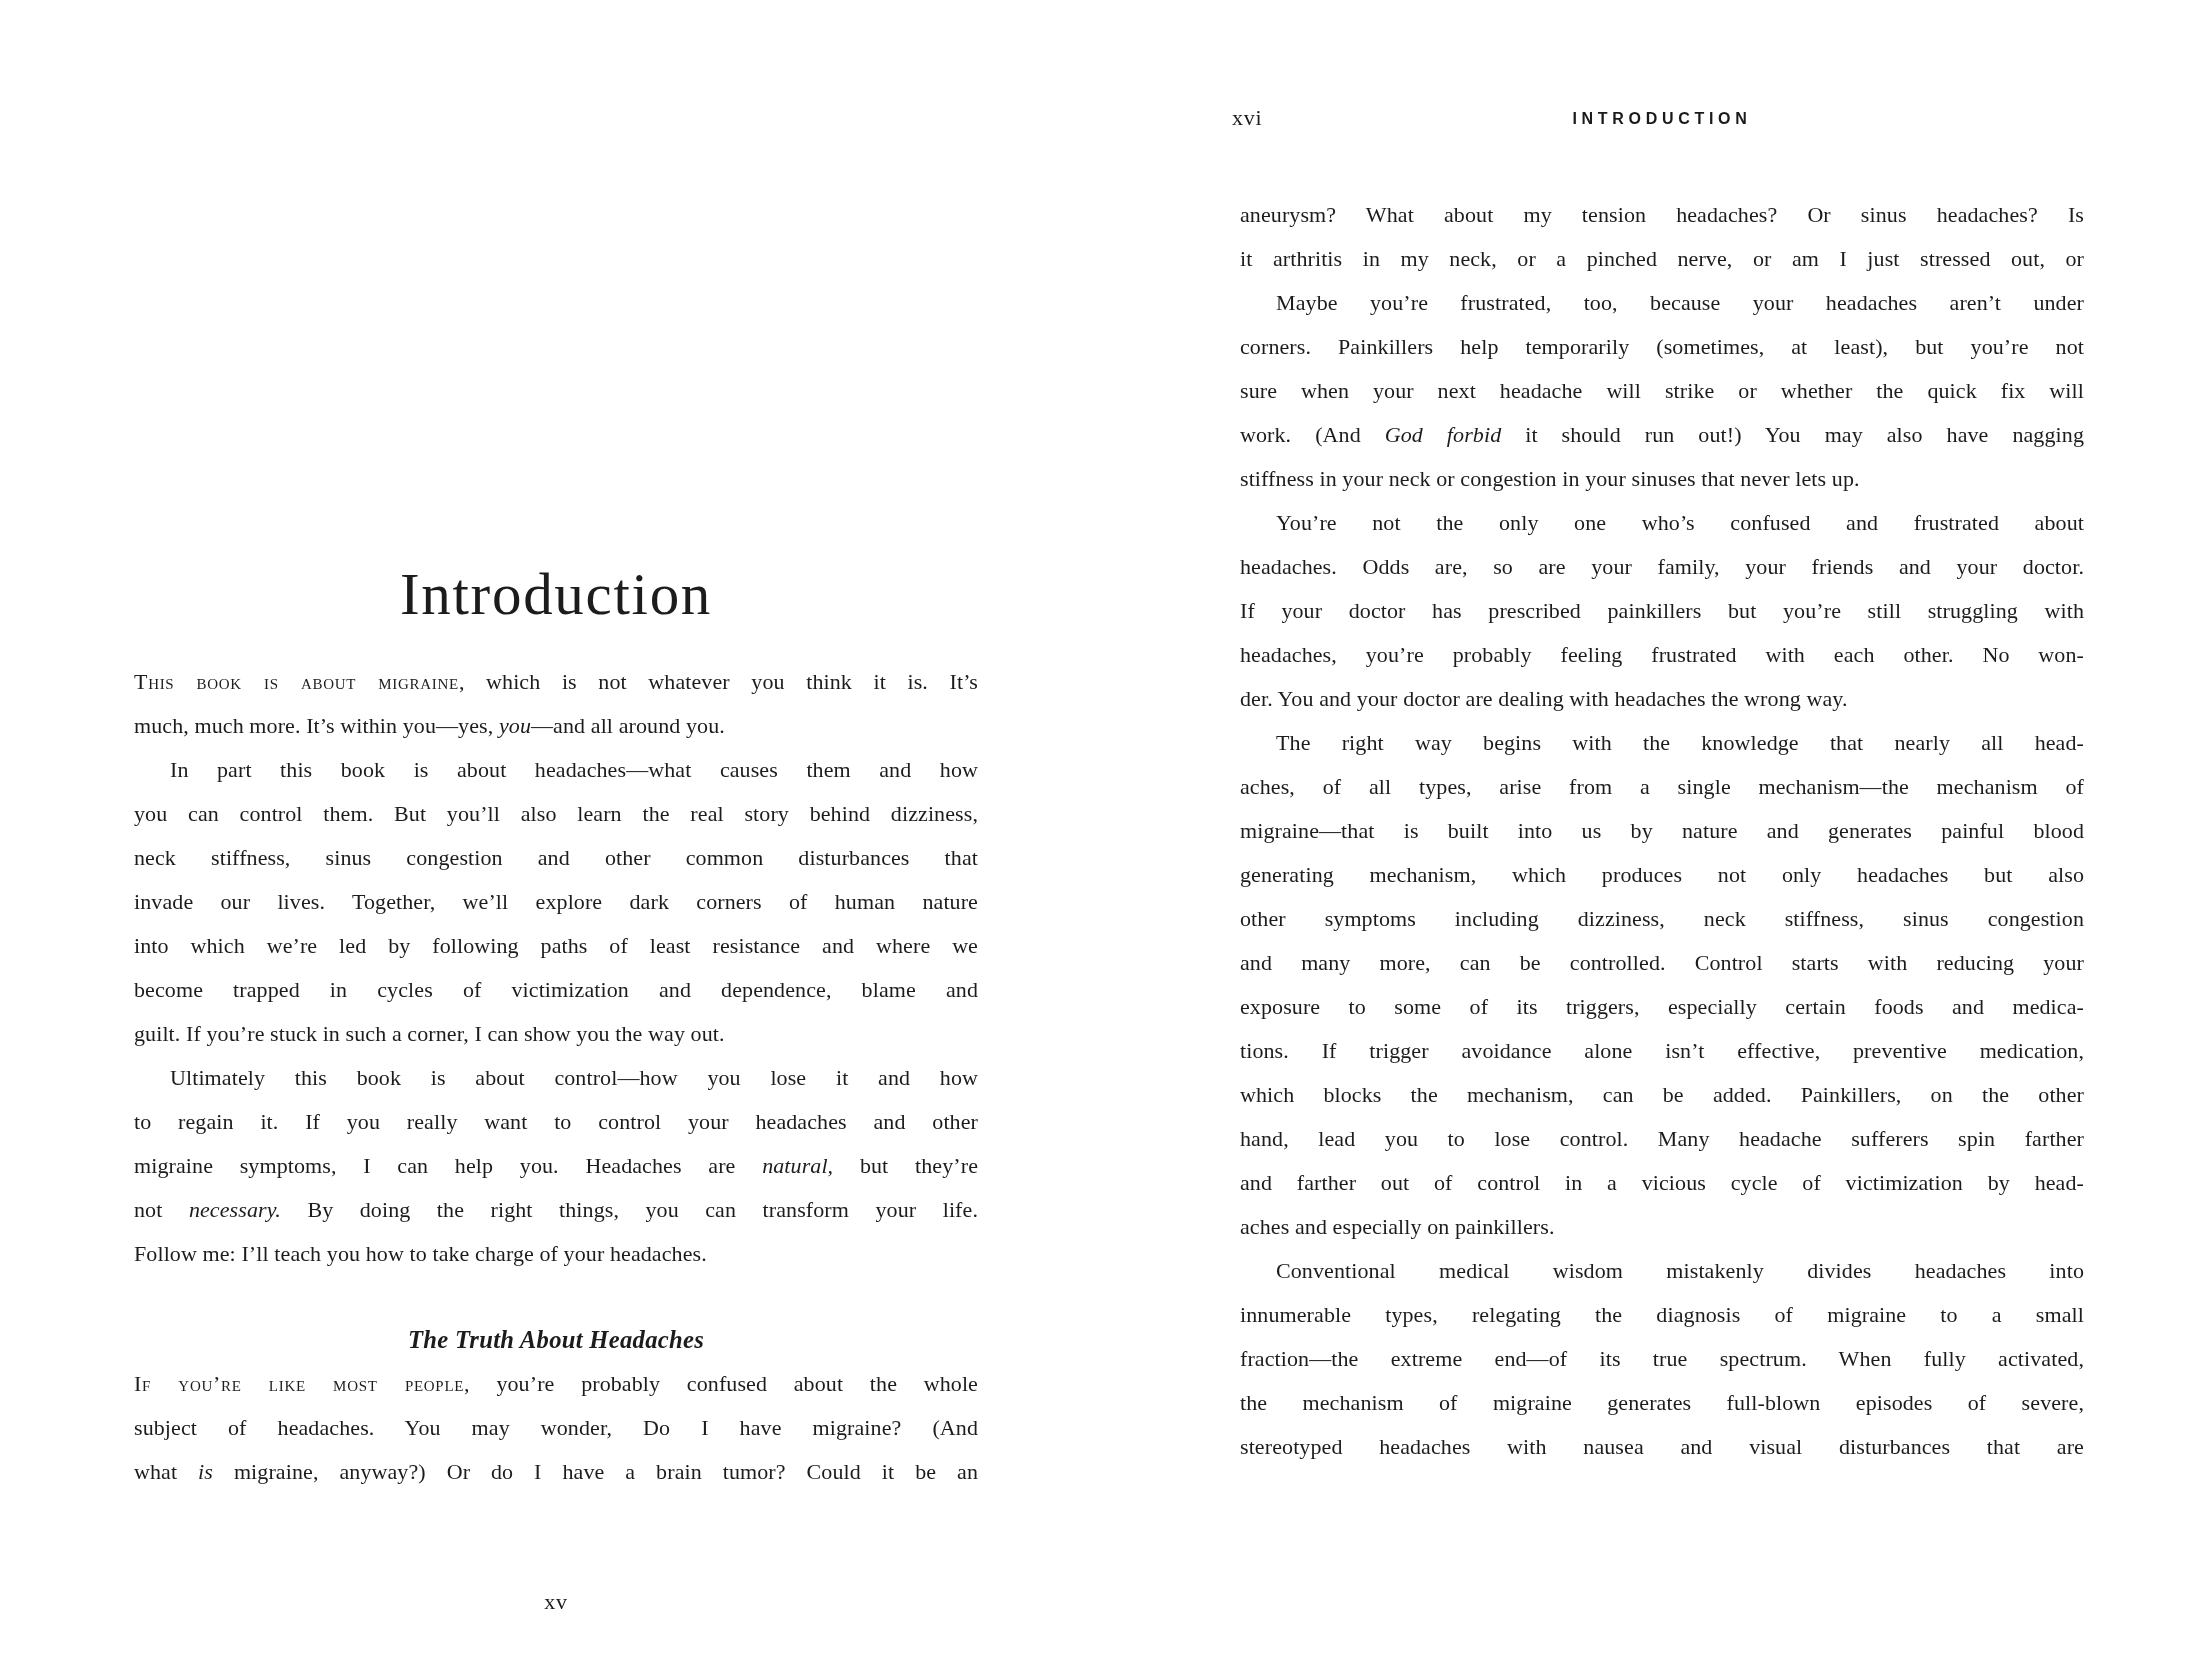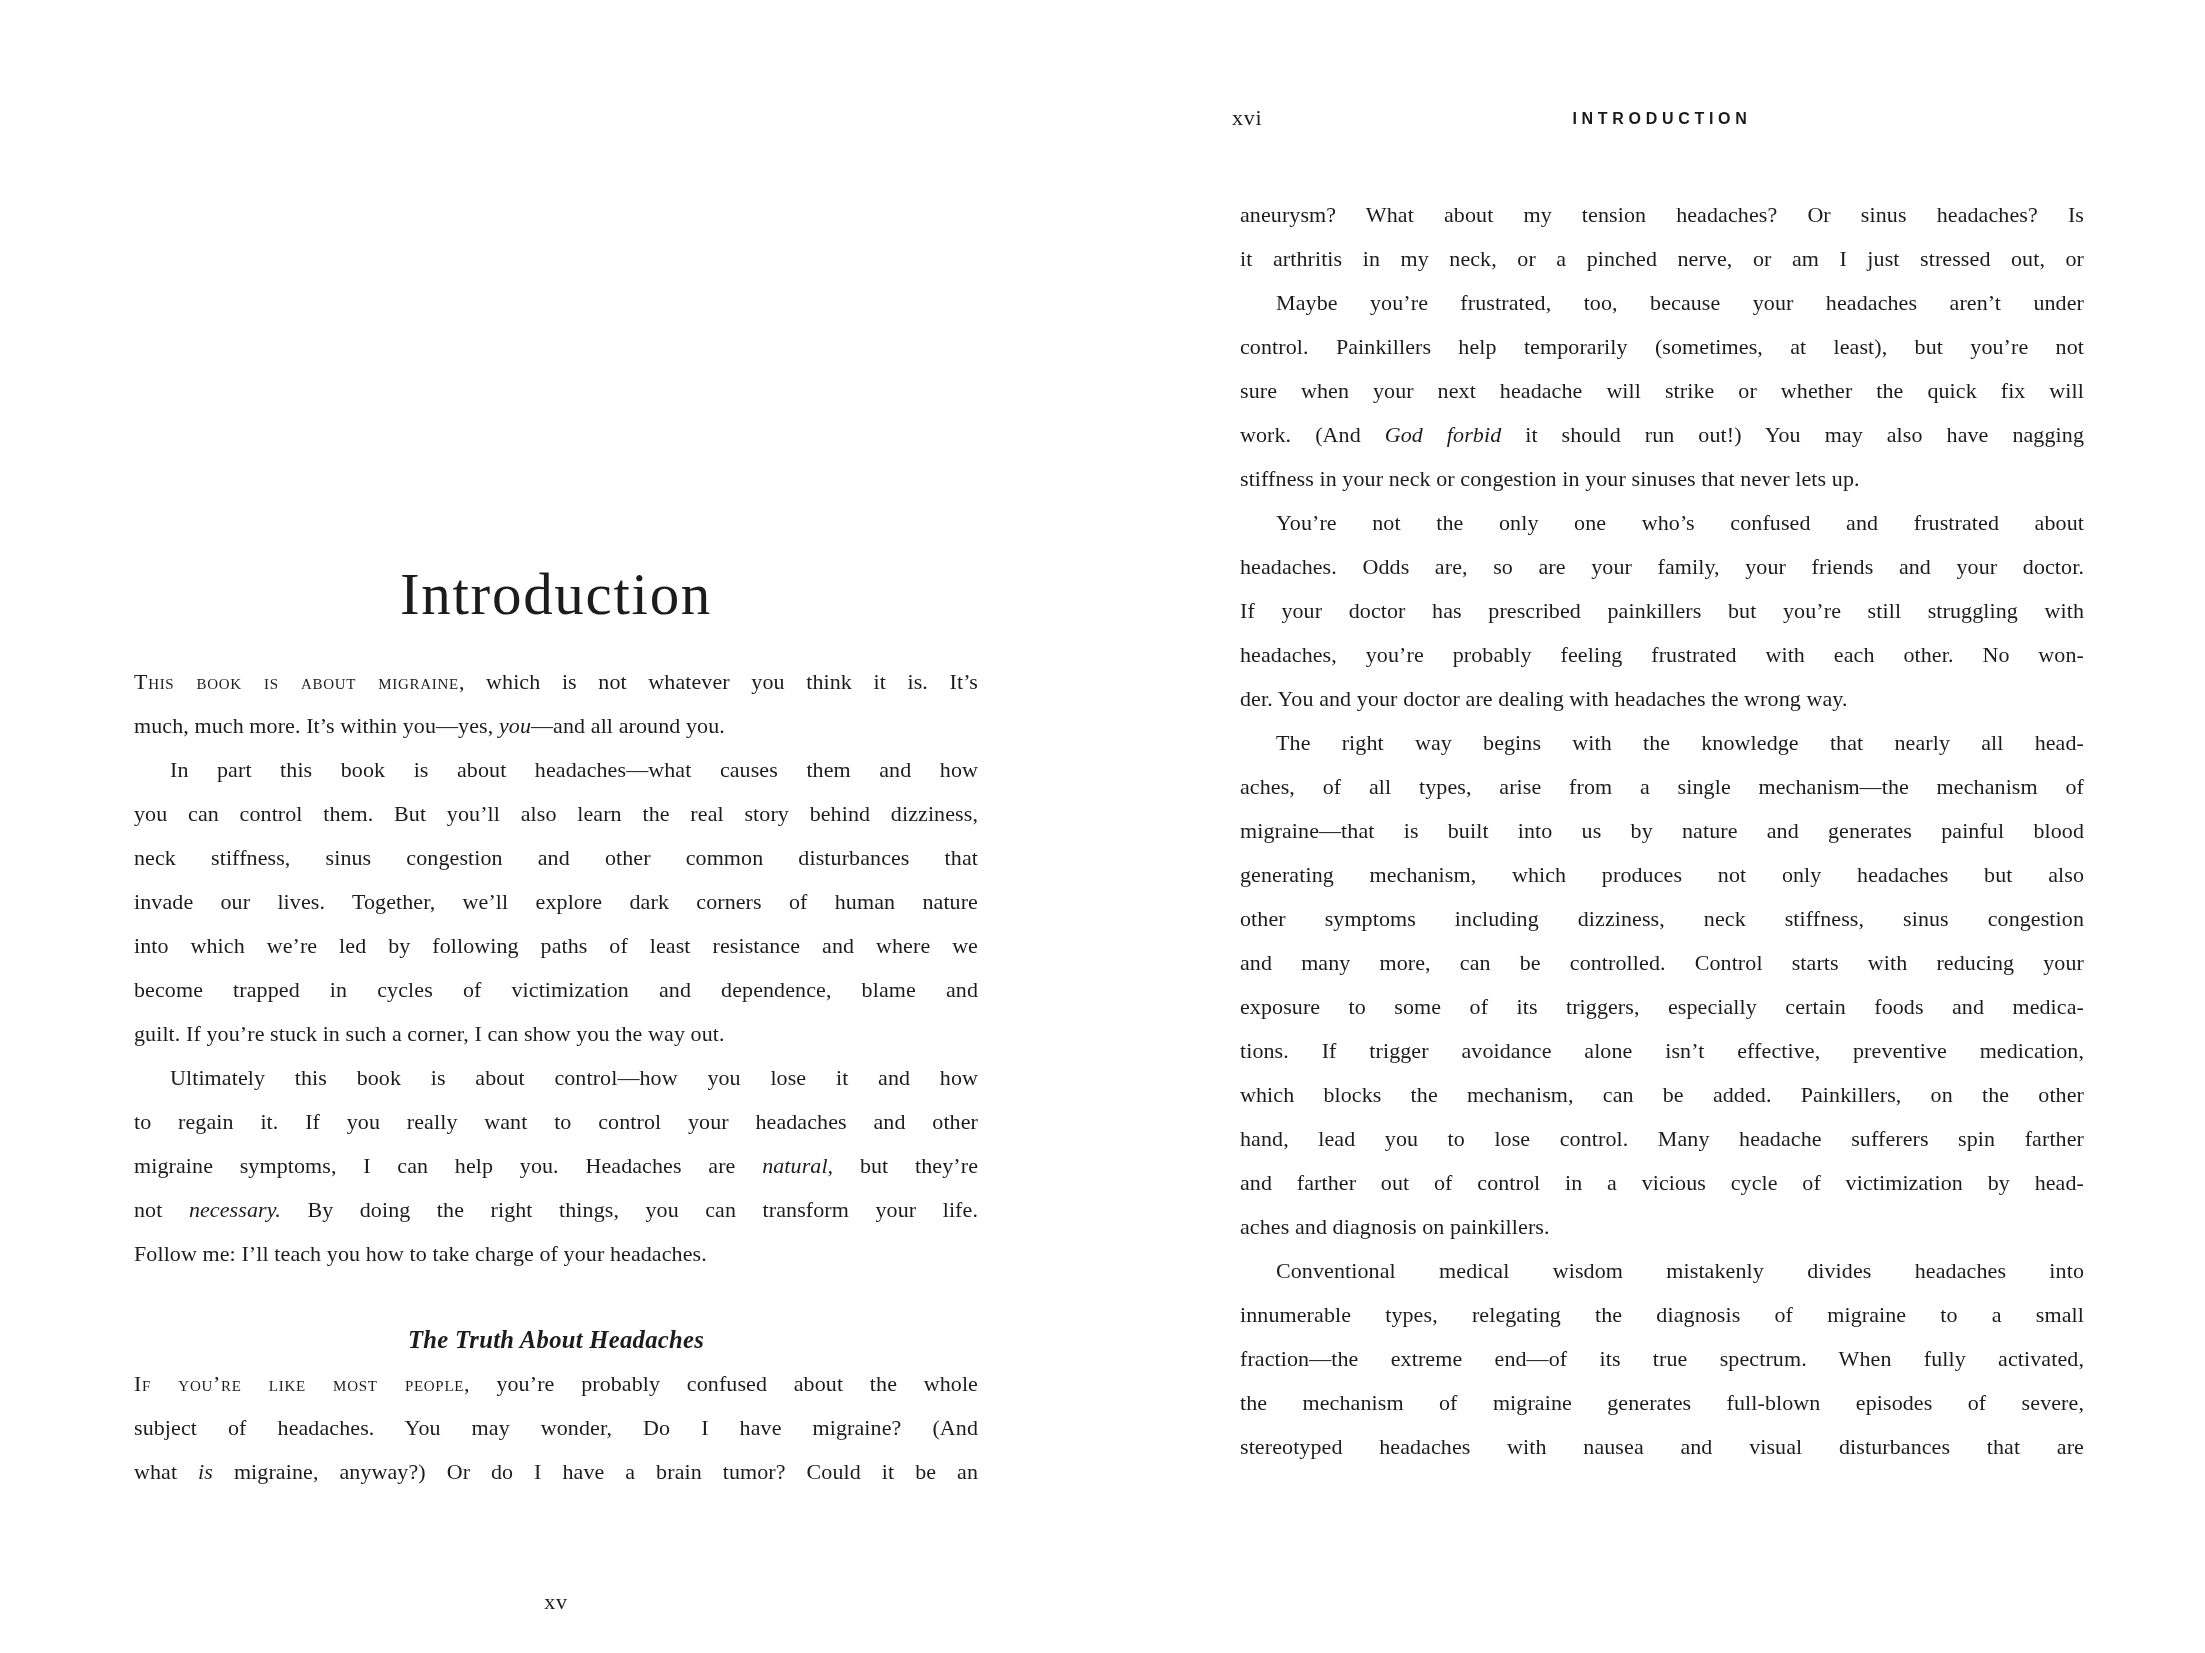--- a/index.html
+++ b/index.html
@@ -65,40 +65,40 @@
     <div class="line">what <i>is</i> migraine, anyway?) Or do I have a brain tumor? Could it be an</div>
   </div>
 <div class="col" id="left-folio">xv</div>
 
 <div id="right-folio">xvi</div>
 <div class="col" id="running-header">INTRODUCTION</div>
 <div class="col" id="right-body">
     <div class="line">aneurysm? What about my tension headaches? Or sinus headaches? Is</div>
     <div class="line">it arthritis in my neck, or a pinched nerve, or am I just stressed out, or</div>
     <div class="line indent">Maybe you’re frustrated, too, because your headaches aren’t under</div>
-    <div class="line">control. Painkillers help temporarily (sometimes, at least), but you’re not</div>
+    <div class="line">corners. Painkillers help temporarily (sometimes, at least), but you’re not</div>
     <div class="line">sure when your next headache will strike or whether the quick fix will</div>
     <div class="line">work. (And <i>God forbid</i> it should run out!) You may also have nagging</div>
     <div class="line lastline">stiffness in your neck or congestion in your sinuses that never lets up.</div>
     <div class="line indent">You’re not the only one who’s confused and frustrated about</div>
     <div class="line">headaches. Odds are, so are your family, your friends and your doctor.</div>
     <div class="line">If your doctor has prescribed painkillers but you’re still struggling with</div>
     <div class="line">headaches, you’re probably feeling frustrated with each other. No won-</div>
     <div class="line lastline">der. You and your doctor are dealing with headaches the wrong way.</div>
     <div class="line indent">The right way begins with the knowledge that nearly all head-</div>
     <div class="line">aches, of all types, arise from a single mechanism—the mechanism of</div>
     <div class="line">migraine—that is built into us by nature and generates painful blood</div>
     <div class="line">generating mechanism, which produces not only headaches but also</div>
     <div class="line">other symptoms including dizziness, neck stiffness, sinus congestion</div>
     <div class="line">and many more, can be controlled. Control starts with reducing your</div>
     <div class="line">exposure to some of its triggers, especially certain foods and medica-</div>
     <div class="line">tions. If trigger avoidance alone isn’t effective, preventive medication,</div>
     <div class="line">which blocks the mechanism, can be added. Painkillers, on the other</div>
     <div class="line">hand, lead you to lose control. Many headache sufferers spin farther</div>
     <div class="line">and farther out of control in a vicious cycle of victimization by head-</div>
-    <div class="line lastline">aches and diagnosis on painkillers.</div>
+    <div class="line lastline">aches and especially on painkillers.</div>
     <div class="line indent">Conventional medical wisdom mistakenly divides headaches into</div>
     <div class="line">innumerable types, relegating the diagnosis of migraine to a small</div>
     <div class="line">fraction—the extreme end—of its true spectrum. When fully activated,</div>
     <div class="line">the mechanism of migraine generates full-blown episodes of severe,</div>
     <div class="line">stereotyped headaches with nausea and visual disturbances that are</div>
   </div>
 
 
 </body></html>

